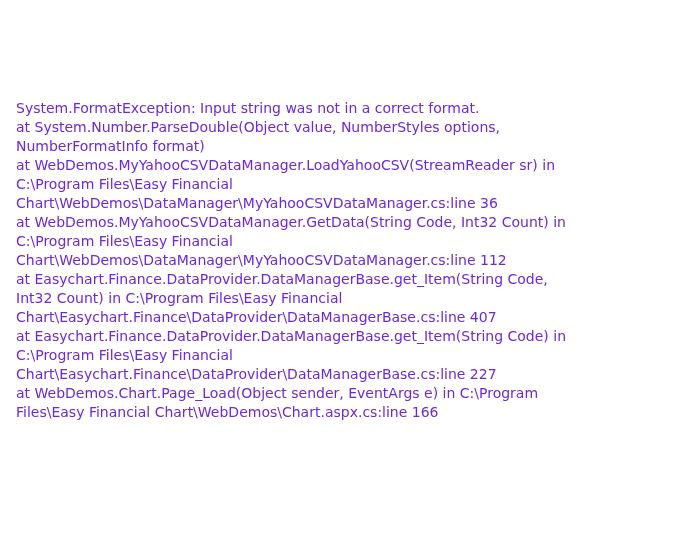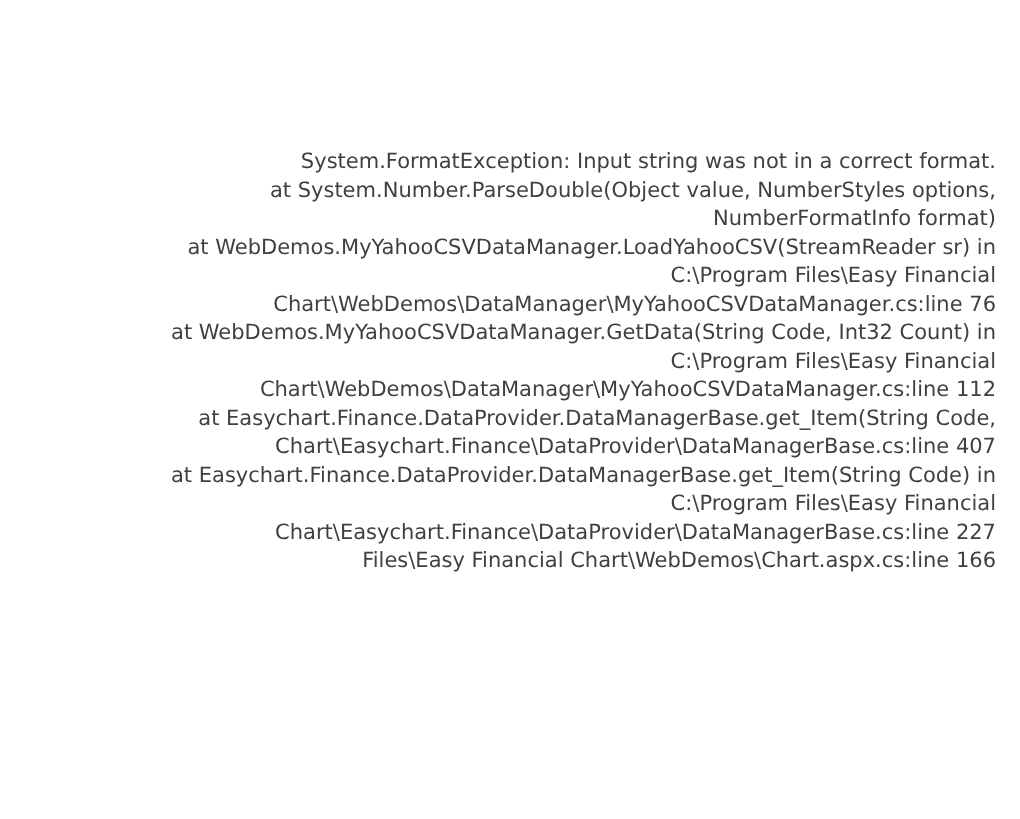--- a/index.html
+++ b/index.html
@@ -13,43 +13,45 @@
     overflow: hidden;
     font-family: "DejaVu Sans", "Liberation Sans", sans-serif;
   }
   .error-page {
     padding-top: 99px;
     width: 680px;
   }
   .trace-block {
     width: 648px;
     margin: 0 auto;
-    text-align: right;
-    color: #404040;
+    text-align: left;
+    color: #6d28d9;
     font-size: 14px;
     line-height: 19px;
   }
   .trace-line {
     white-space: nowrap;
   }
 </style>
 </head>
 <body>
 
 <div class="error-page">
   <div class="trace-block">
     <div class="trace-line">System.FormatException: Input string was not in a correct format.</div>
     <div class="trace-line">at System.Number.ParseDouble(Object value, NumberStyles options,</div>
     <div class="trace-line">NumberFormatInfo format)</div>
     <div class="trace-line">at WebDemos.MyYahooCSVDataManager.LoadYahooCSV(StreamReader sr) in</div>
     <div class="trace-line">C:\Program Files\Easy Financial</div>
-    <div class="trace-line">Chart\WebDemos\DataManager\MyYahooCSVDataManager.cs:line 76</div>
+    <div class="trace-line">Chart\WebDemos\DataManager\MyYahooCSVDataManager.cs:line 36</div>
     <div class="trace-line">at WebDemos.MyYahooCSVDataManager.GetData(String Code, Int32 Count) in</div>
     <div class="trace-line">C:\Program Files\Easy Financial</div>
     <div class="trace-line">Chart\WebDemos\DataManager\MyYahooCSVDataManager.cs:line 112</div>
     <div class="trace-line">at Easychart.Finance.DataProvider.DataManagerBase.get_Item(String Code,</div>
+    <div class="trace-line">Int32 Count) in C:\Program Files\Easy Financial</div>
     <div class="trace-line">Chart\Easychart.Finance\DataProvider\DataManagerBase.cs:line 407</div>
     <div class="trace-line">at Easychart.Finance.DataProvider.DataManagerBase.get_Item(String Code) in</div>
     <div class="trace-line">C:\Program Files\Easy Financial</div>
     <div class="trace-line">Chart\Easychart.Finance\DataProvider\DataManagerBase.cs:line 227</div>
+    <div class="trace-line">at WebDemos.Chart.Page_Load(Object sender, EventArgs e) in C:\Program</div>
     <div class="trace-line">Files\Easy Financial Chart\WebDemos\Chart.aspx.cs:line 166</div>
   </div>
 </div>
 
 </body></html>

